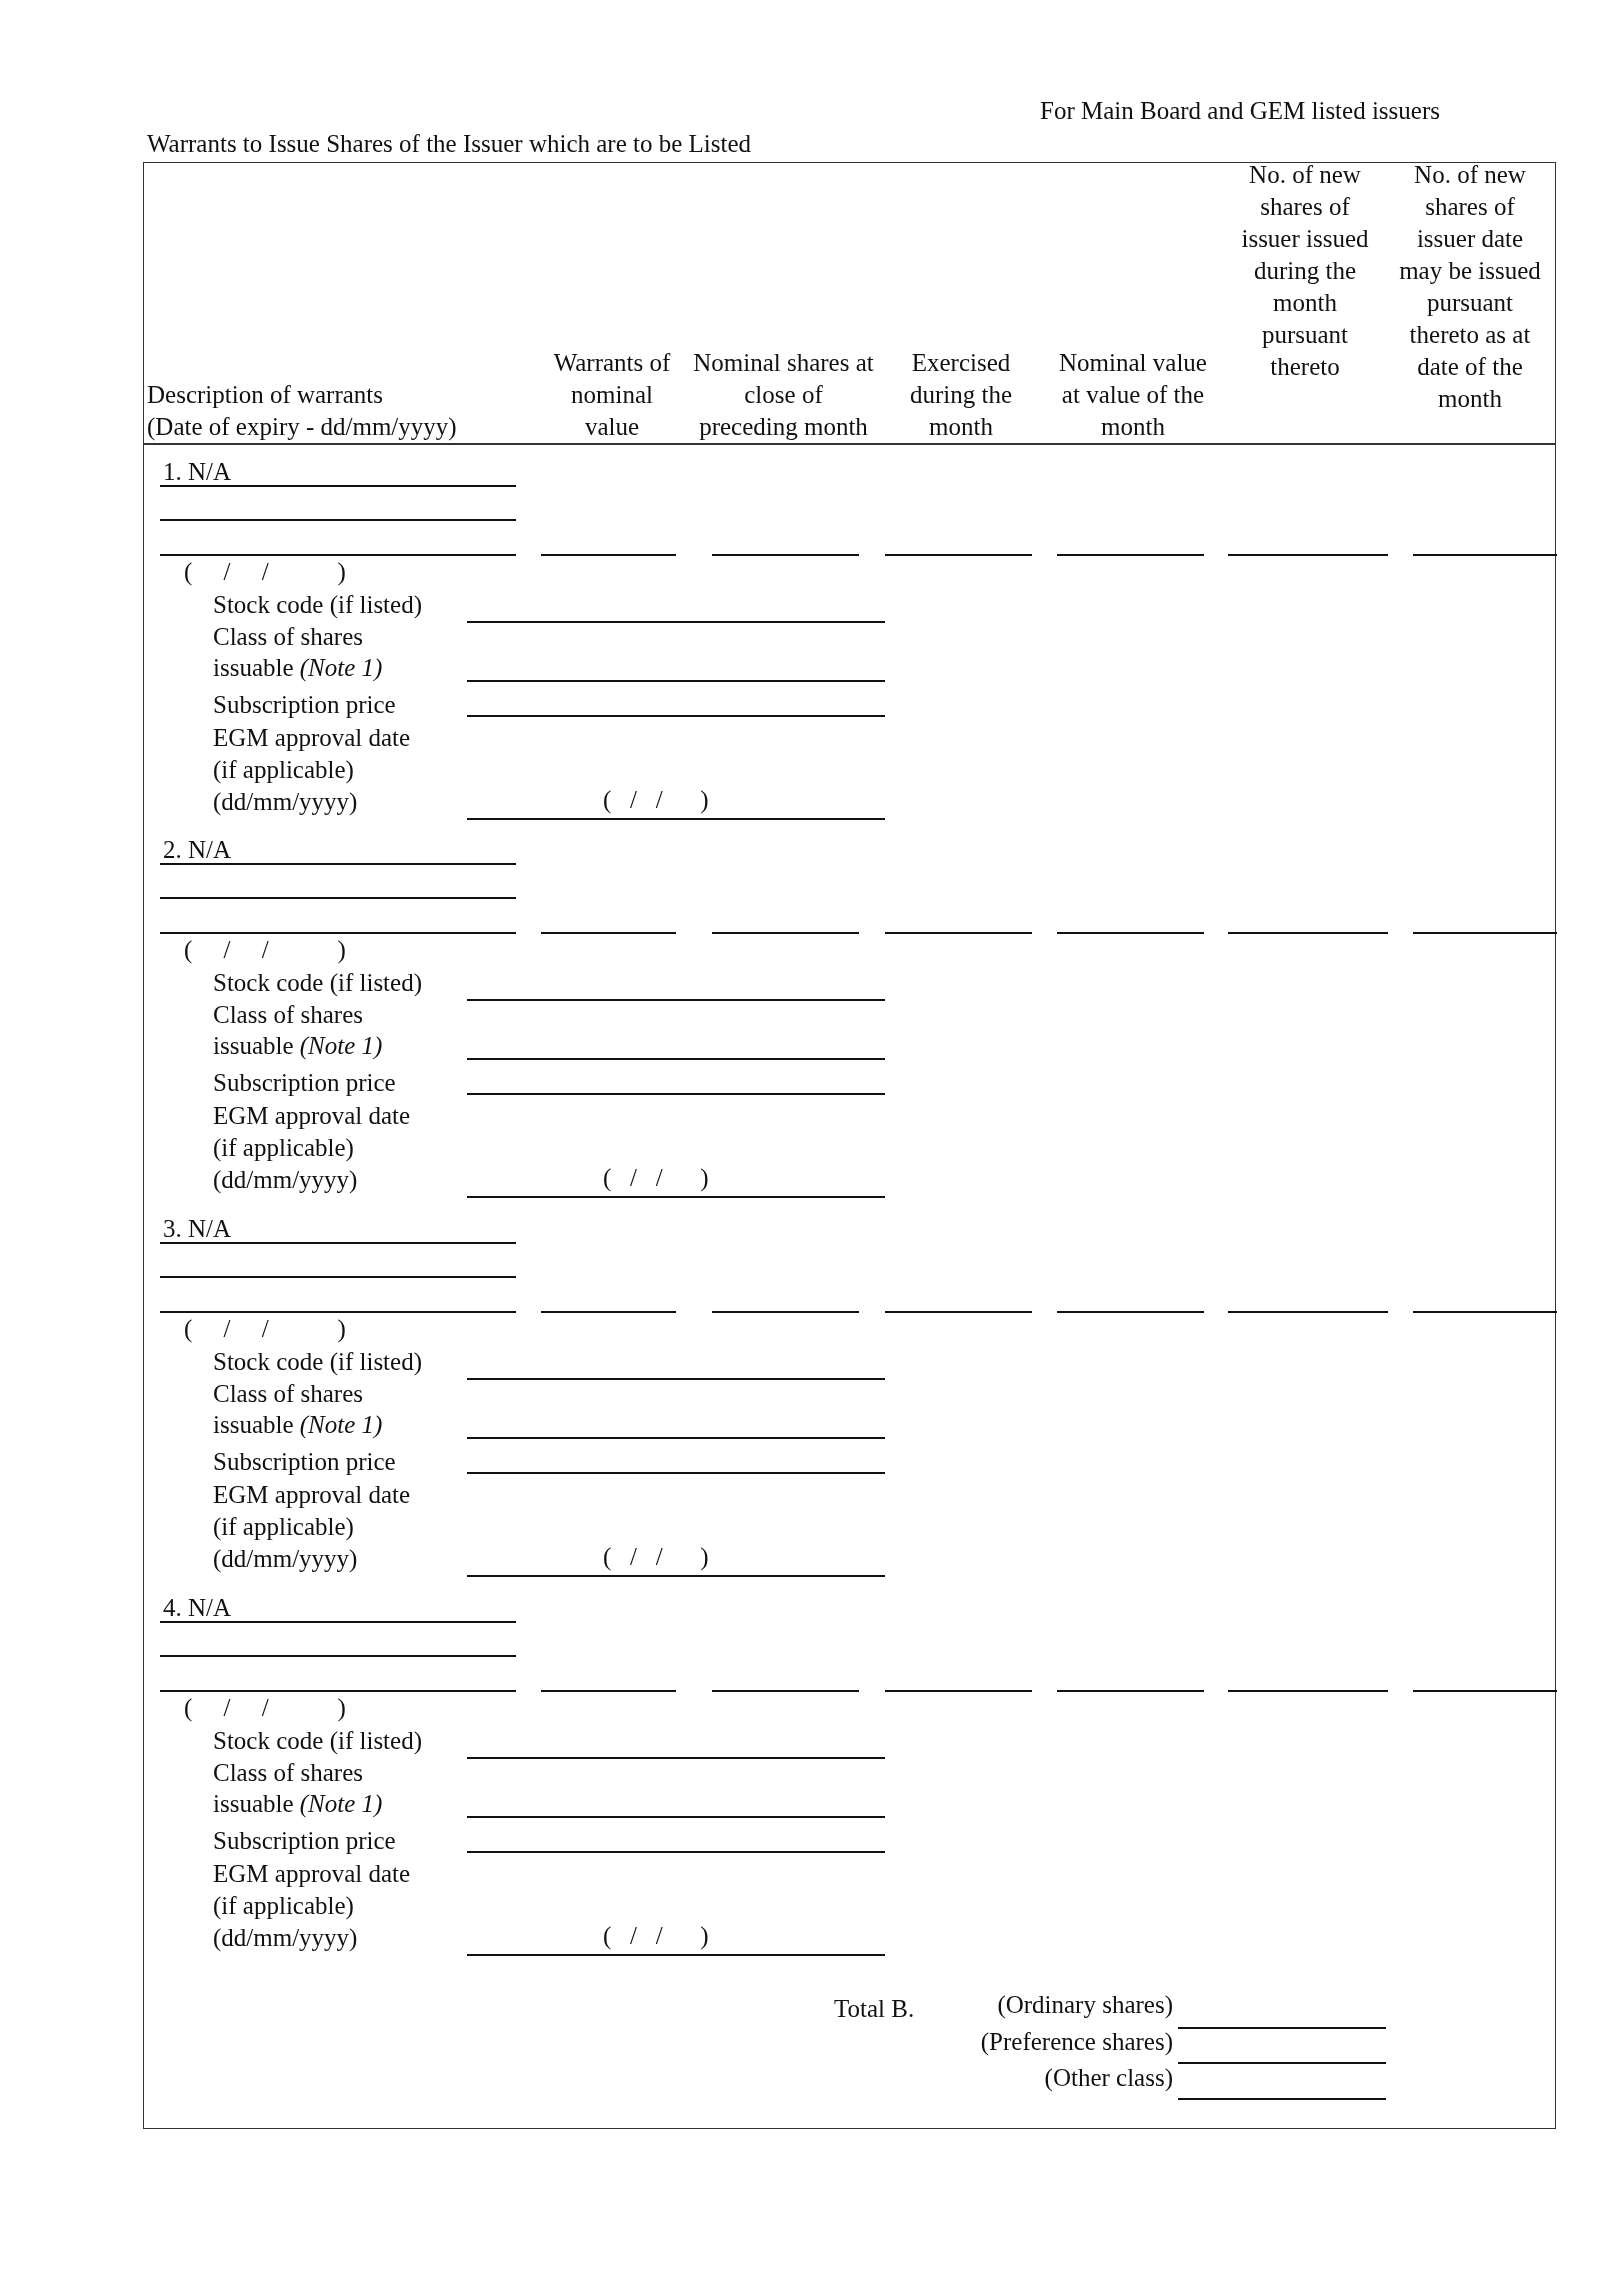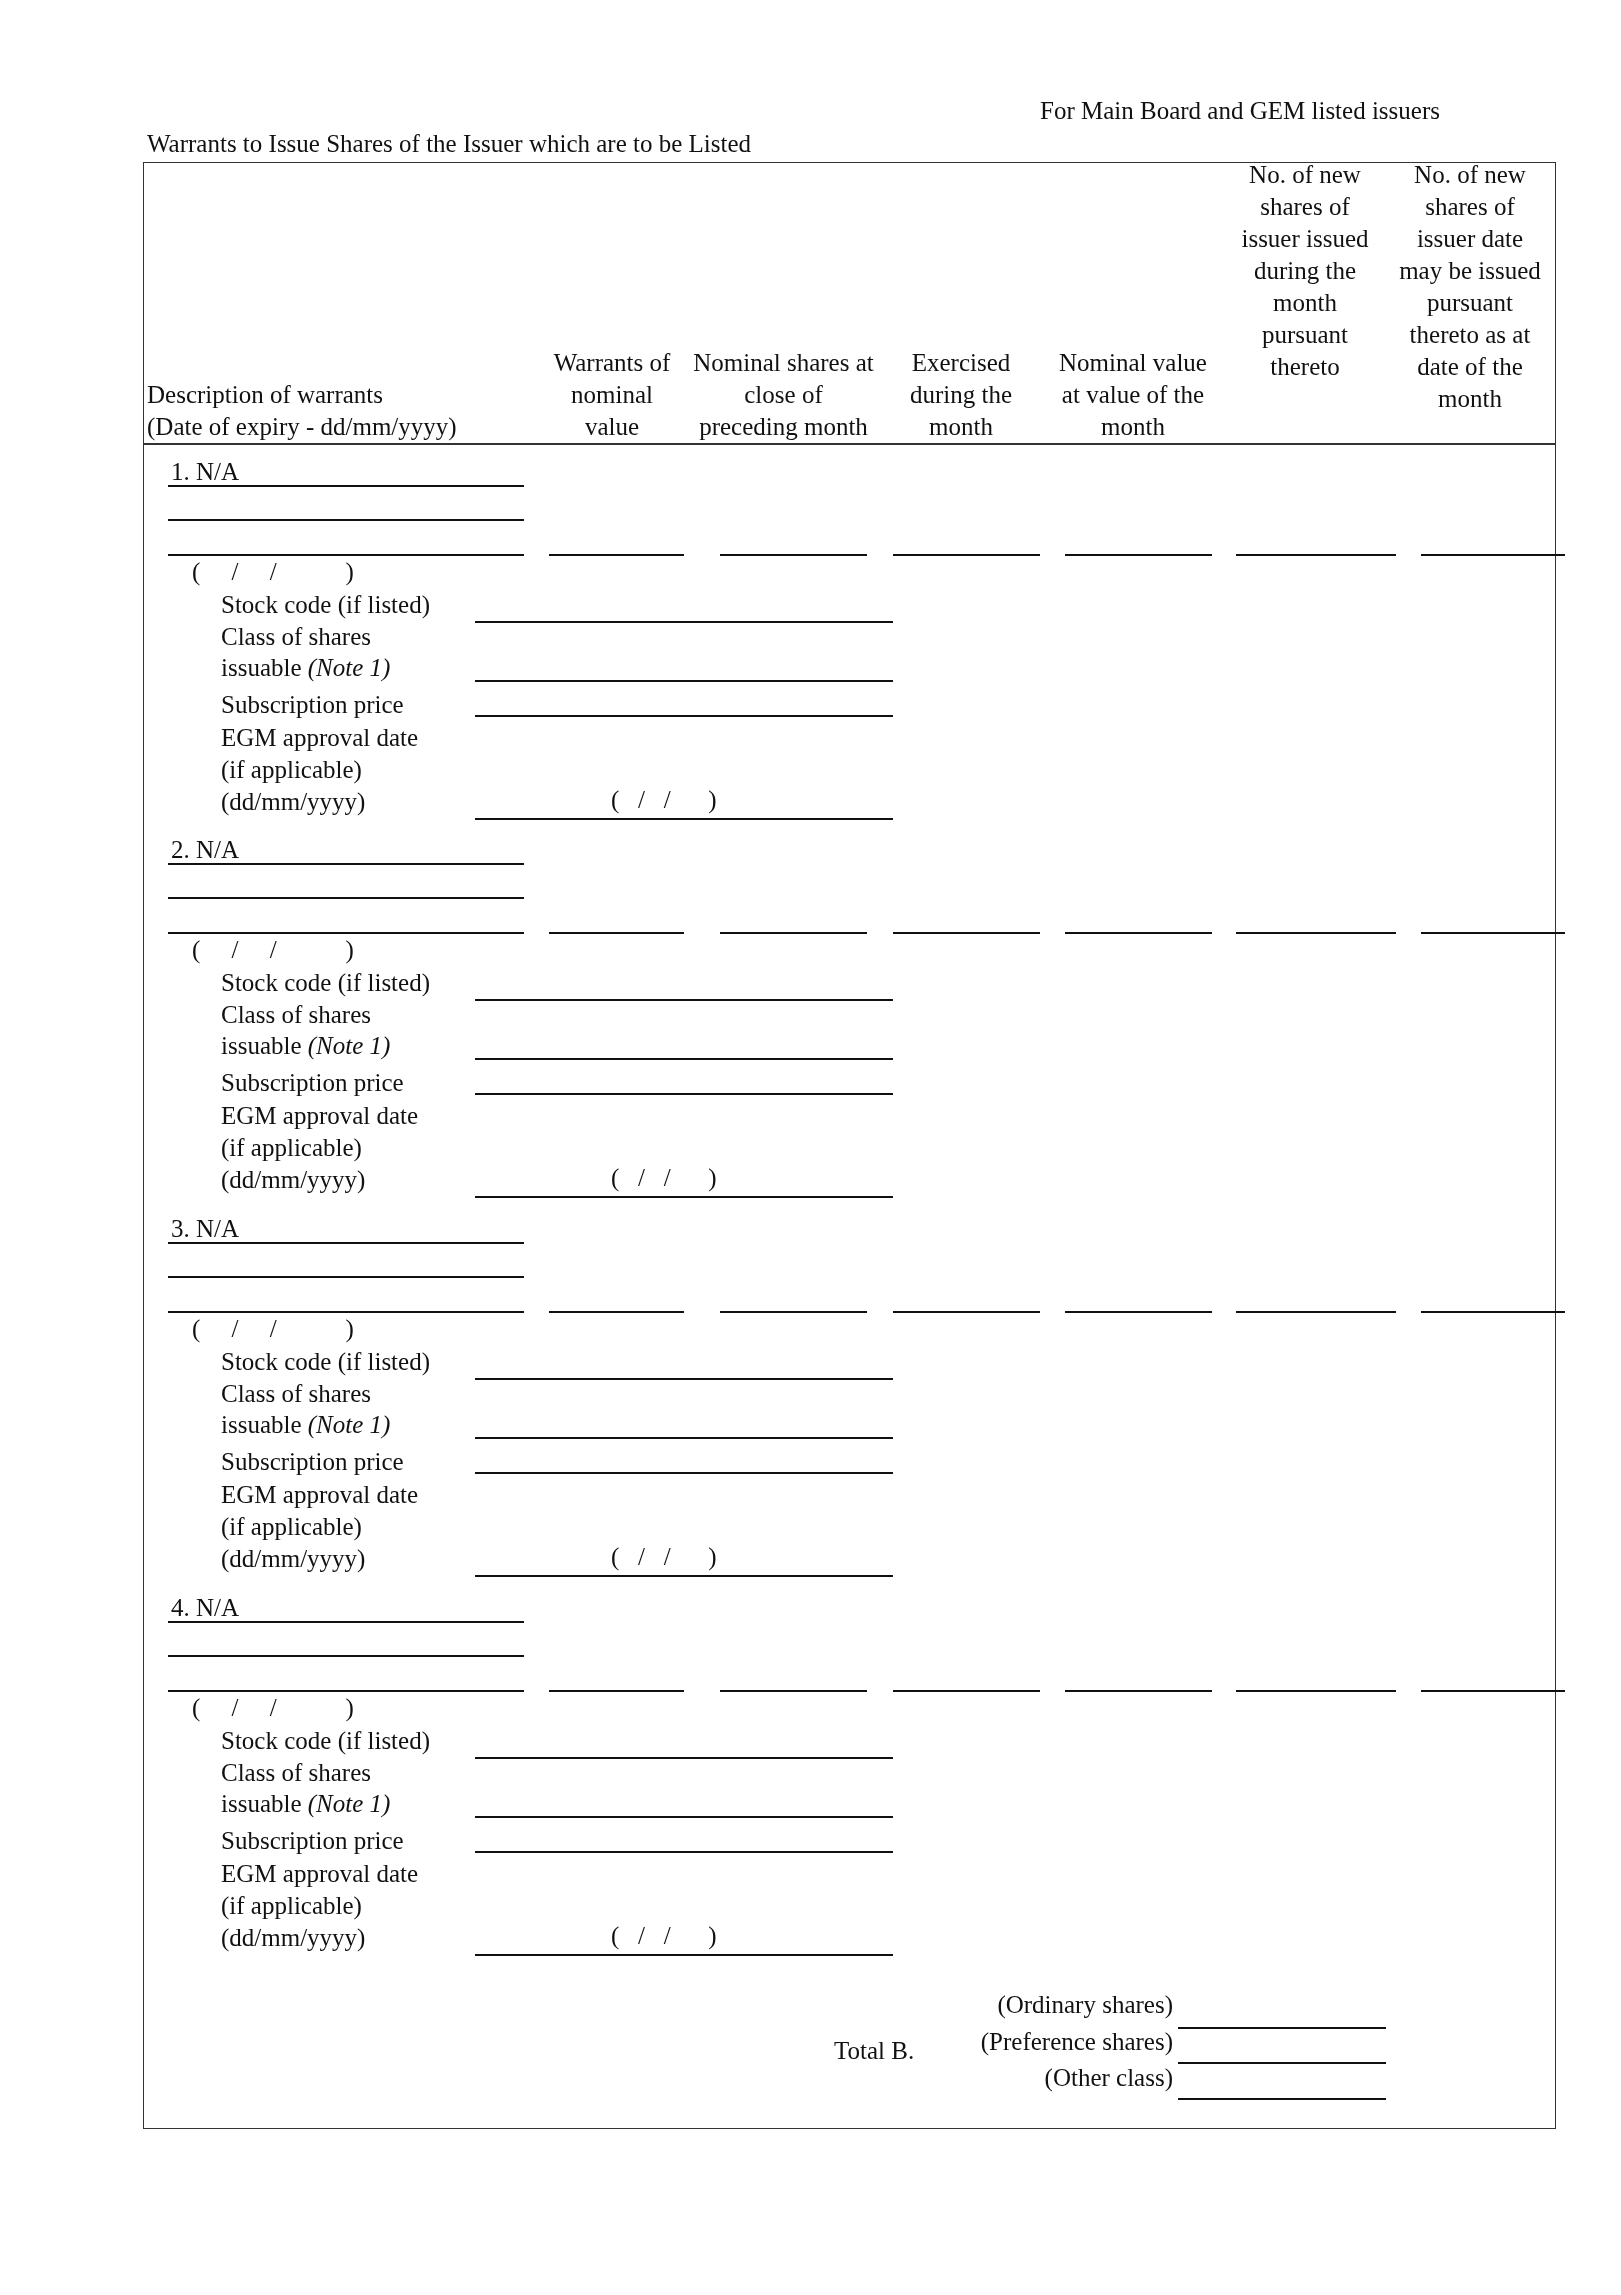--- a/index.html
+++ b/index.html
@@ -9,21 +9,21 @@
   .page-note { left: 1040px; top: 97px; font-size: 25px; white-space: nowrap; }
   .title { left: 147px; top: 130px; font-size: 25px; white-space: nowrap; }
   .table-box { left: 143px; top: 162px; width: 1413px; height: 1967px; border: 1.4px solid #333; box-sizing: border-box; }
   .header-rule { left: 143px; top: 443px; width: 1413px; height: 0; border-top: 2.1px solid #333; }
   .hdr { text-align: center; line-height: 32px; font-size: 25px; }
   .hdr-left { text-align: left; line-height: 32px; font-size: 25px; }
   .line { position: absolute; height: 0; border-top: 2.1px solid #111; }
   .lbl { position: absolute; font-size: 25px; white-space: nowrap; line-height: 32px; }
   .lbl i { }
   .date-paren { position: absolute; font-size: 25px; white-space: pre; }
-  .block { position: absolute; left: 8px; width: 1444px; height: 379px; }
+  .block { position: absolute; left: 0; width: 1444px; height: 379px; }
   .totals { position: absolute; font-size: 25px; white-space: nowrap; }
 </style>
 </head>
 <body>
 
 <div class="abs page-note">For Main Board and GEM listed issuers</div>
 <div class="abs title">Warrants to Issue Shares of the Issuer which are to be Listed</div>
 
 <div class="abs table-box"></div>
 
@@ -201,20 +201,20 @@
     <div class="line" style="left:467px; width:418px; top:259px;"></div>
 
     <div class="lbl" style="left:213px; top:266px;">EGM approval date</div>
     <div class="lbl" style="left:213px; top:298px;">(if applicable)</div>
     <div class="lbl" style="left:213px; top:330px;">(dd/mm/yyyy)</div>
     <div class="date-paren" style="left:603px; top:330px;">(   /   /      )</div>
     <div class="line" style="left:467px; width:418px; top:362px;"></div>
   </div>
   </div>
 
-<div class="totals" style="left:834px; top:1995px;margin-top:42px;">Total B.</div>
+<div class="totals" style="left:834px; top:1995px;">Total B.</div>
 <div class="totals big" style="right:449px; top:1991px; text-align:center;">(Ordinary shares)</div>
 <div class="line" style="left:1178px; width:208px; top:2027px;"></div>
 <div class="totals big" style="right:449px; top:2028px; text-align:right;">(Preference shares)</div>
 <div class="line" style="left:1178px; width:208px; top:2062px;"></div>
 <div class="totals big" style="right:449px; top:2064px; text-align:right;">(Other class)</div>
 <div class="line" style="left:1178px; width:208px; top:2098px;"></div>
 
 
 </body></html>

